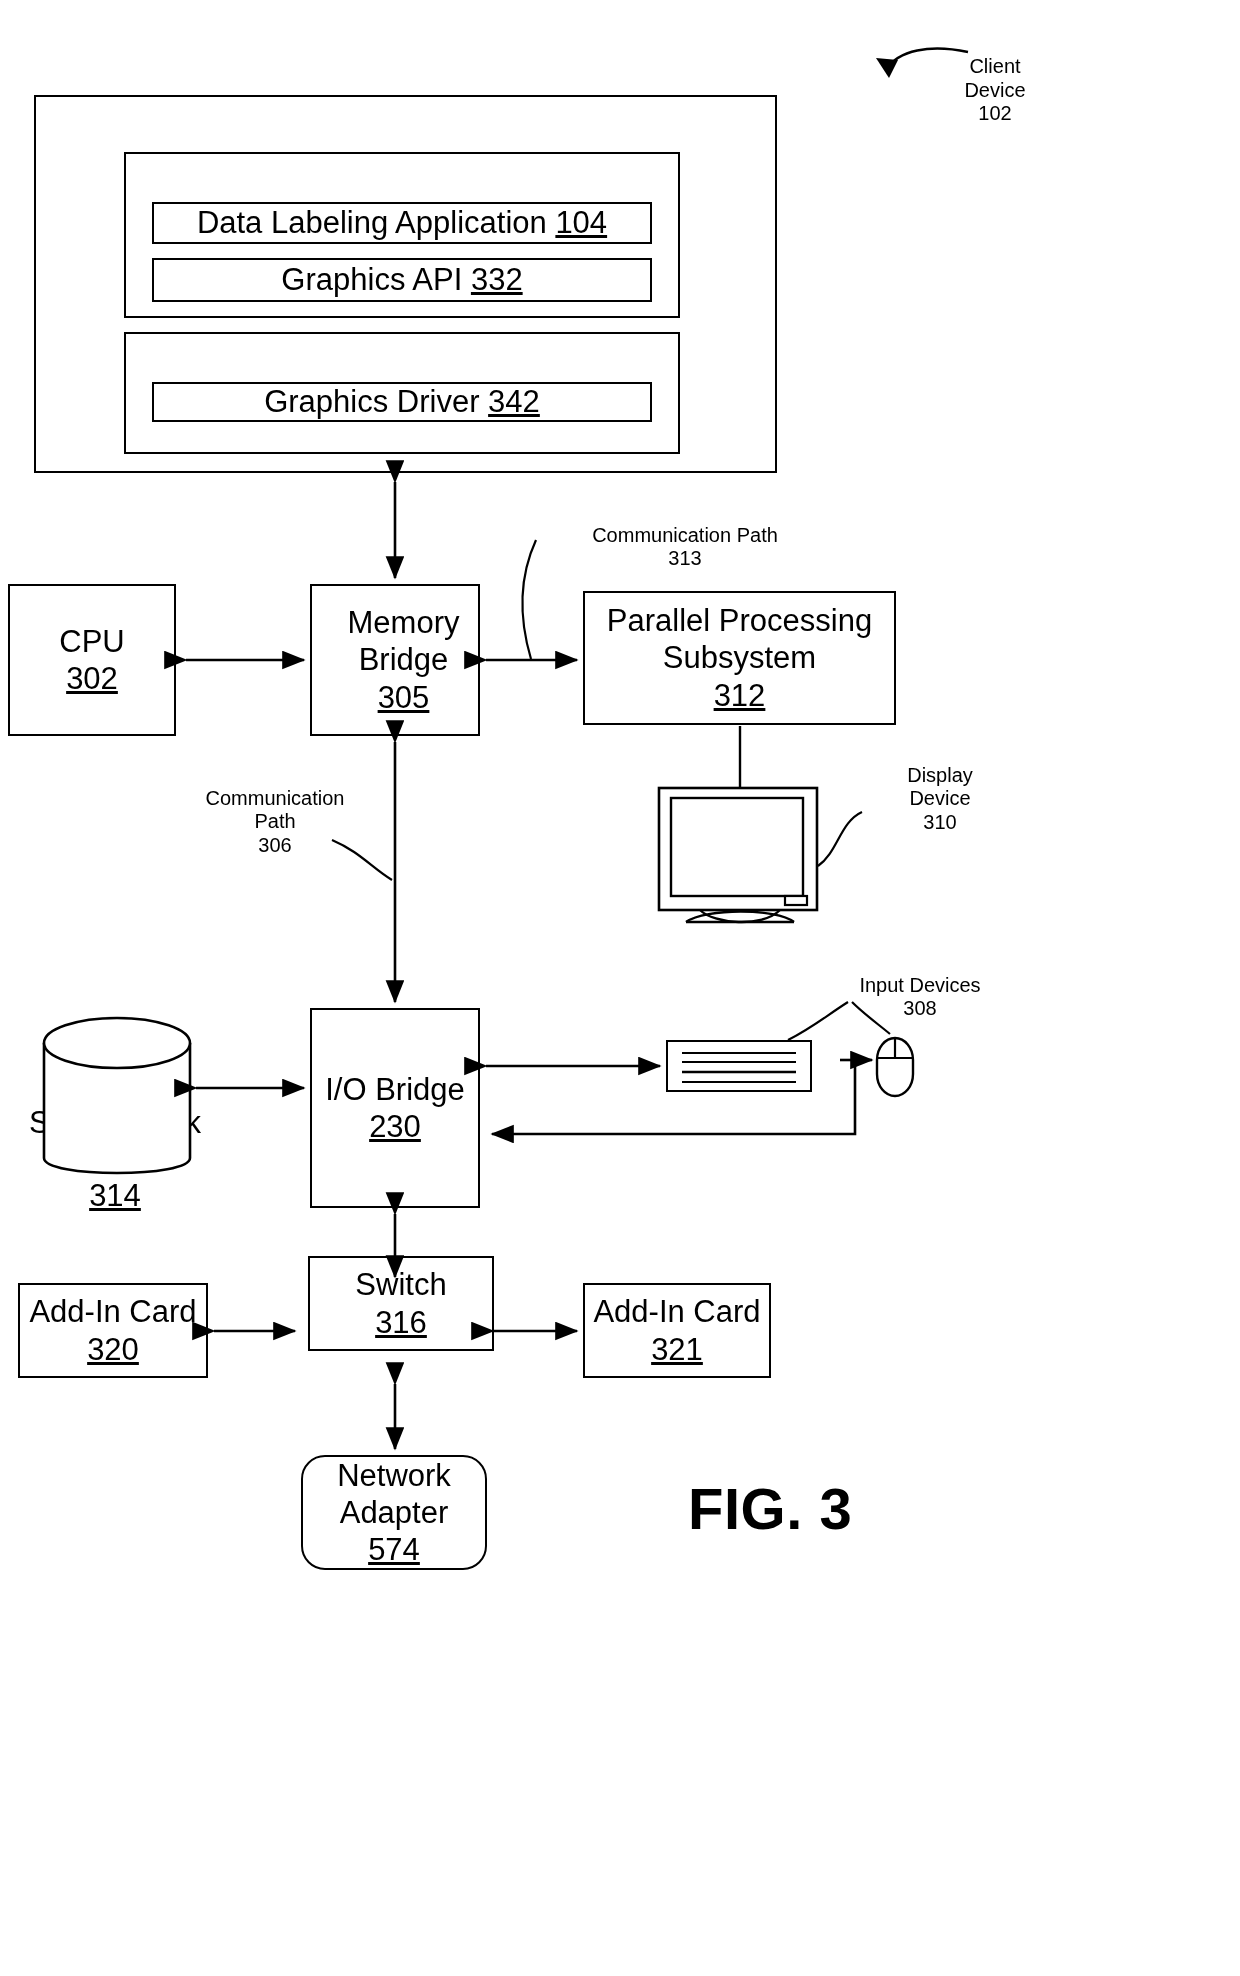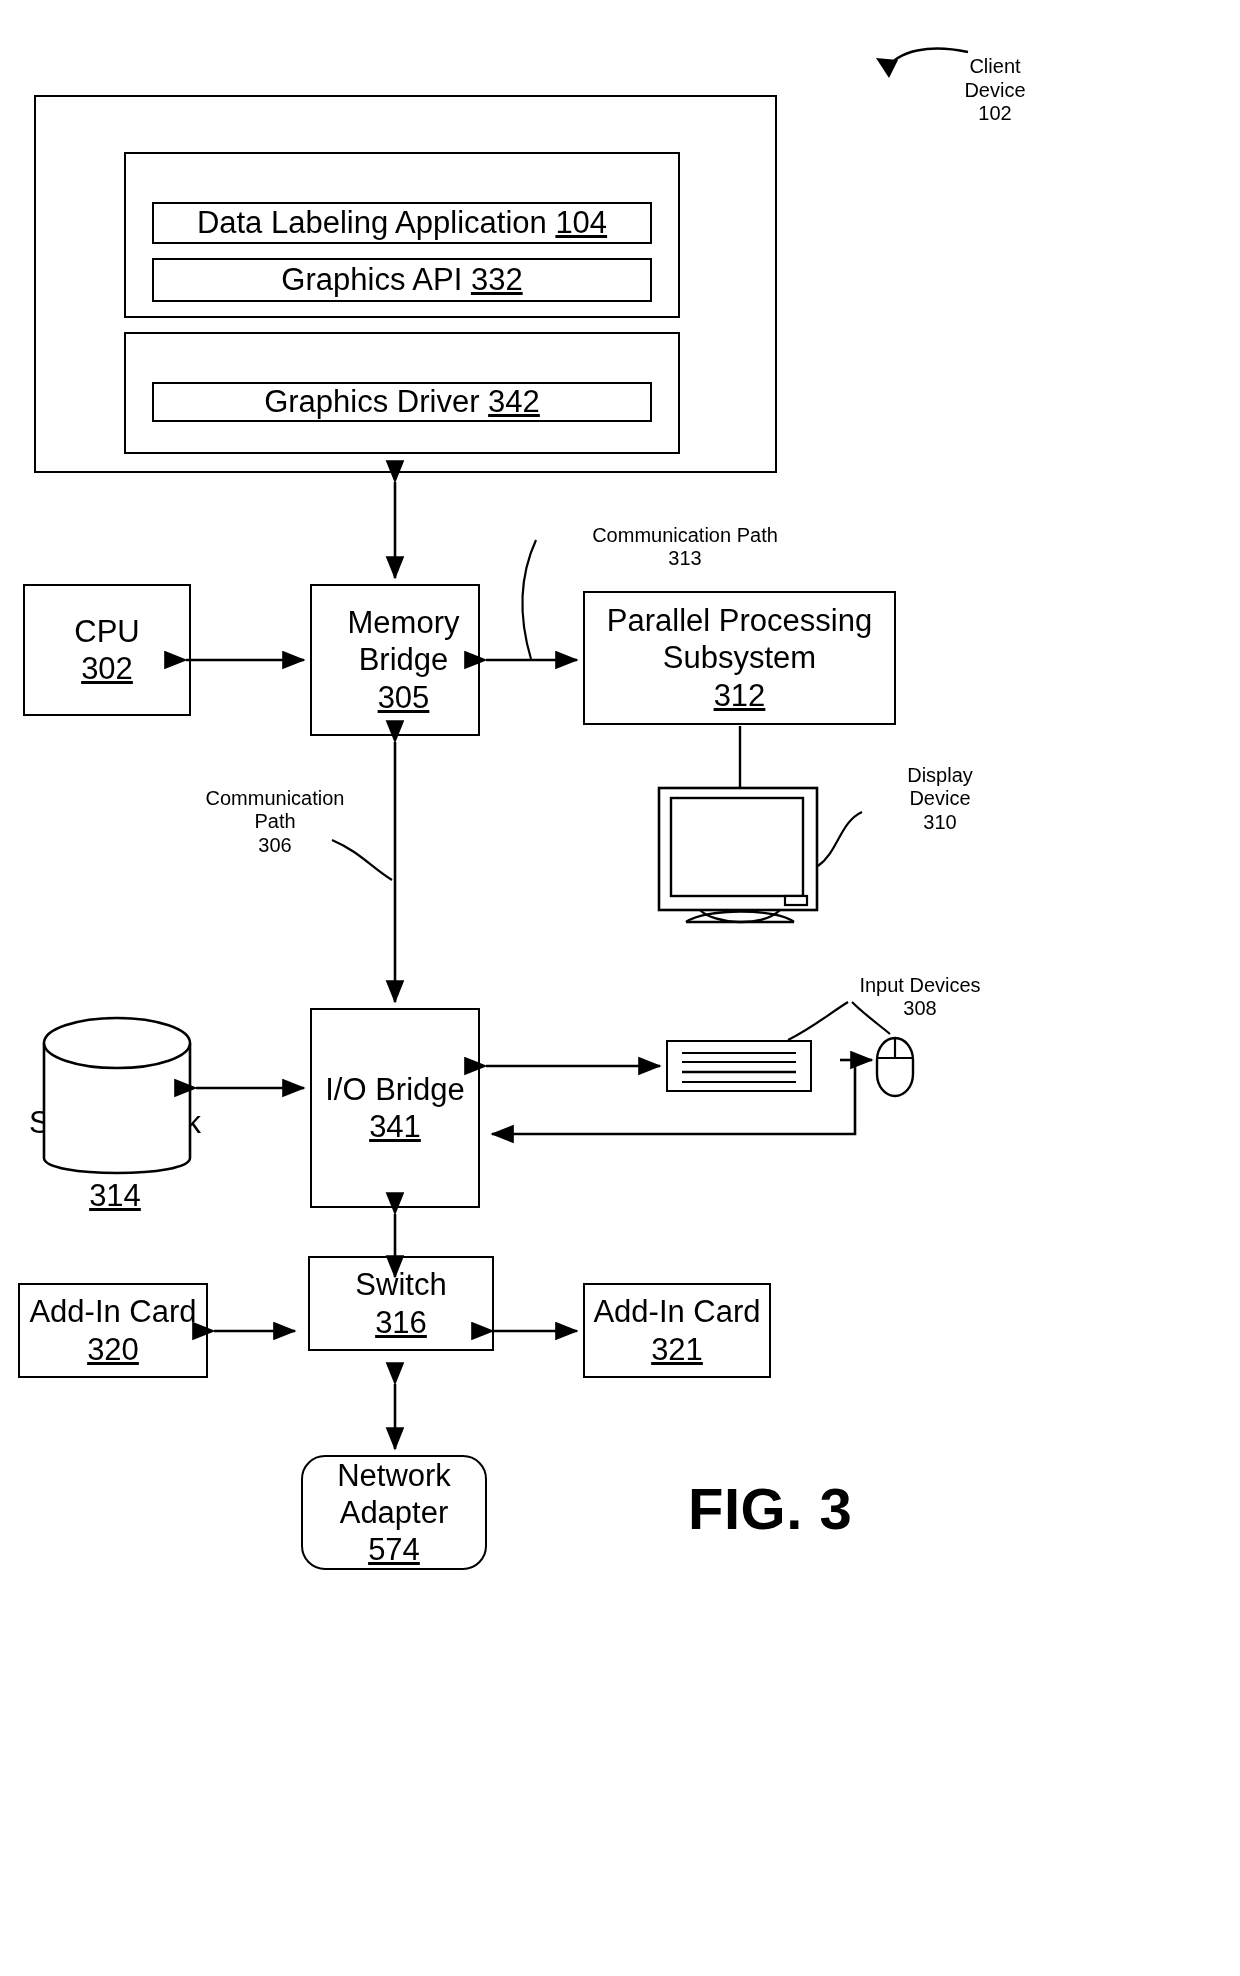--- a/index.html
+++ b/index.html
@@ -90,21 +90,21 @@
 
   <div class="box ctr f31" style="left:152px; top:382px; width:500px; height:40px;">
     <span><span>Graphics Driver</span><span>&nbsp;</span><span class="u">342</span></span>
   </div>
 
   <div class="lbl f30" style="left:515px; top:500px; width:340px;">
     <span>Communication Path
 313</span>
   </div>
 
-  <div class="box ctr f31" style="left:23px; top:584px; width:168px; height:132px;text-align:center;">
+  <div class="box ctr f31" style="left:8px; top:584px; width:168px; height:152px;text-align:center;">
     <span>
       <span>CPU</span><br>
       <span class="u">302</span>
     </span>
   </div>
 
   <div class="box ctr f31" style="left:310px; top:584px; width:170px; height:152px;padding-left:17px;">
     <span>
       <span>Memory</span><br>
       <span>Bridge</span><br>
@@ -138,21 +138,21 @@
   </div>
 
   <div class="lbl f31" style="left:24px; top:1068px; width:182px;">
     <span>System Disk</span><br>
     <span class="u">314</span>
   </div>
 
   <div class="box ctr f31" style="left:310px; top:1008px; width:170px; height:200px;">
     <span>
       <span>I/O Bridge</span><br>
-      <span class="u">341</span>
+      <span class="u">230</span>
     </span>
   </div>
 
   <div class="box" style="left:666px; top:1040px; width:146px; height:52px;"></div>
 
   <div class="box ctr f31" style="left:18px; top:1283px; width:190px; height:95px;">
     <span>
       <span>Add-In Card</span><br>
       <span class="u">320</span>
     </span>

